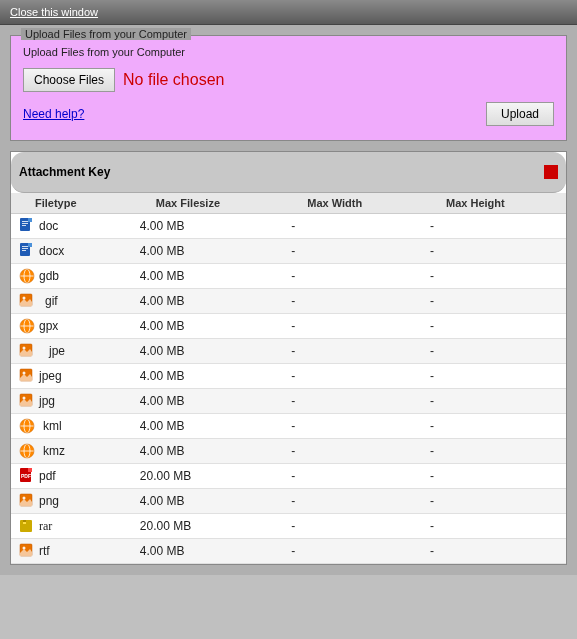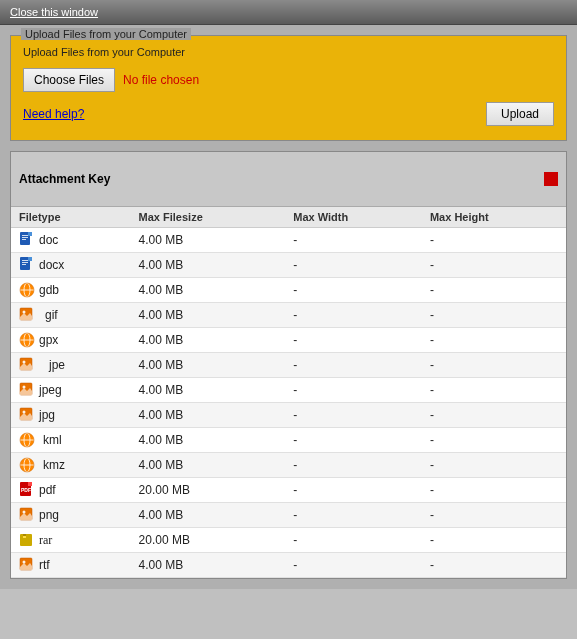--- a/index.html
+++ b/index.html
@@ -35,21 +35,21 @@
 
     
     .body {
       background: #b0b0b0;
       padding: 10px;
     }
 
     
     .upload-section {
       border: 1px solid #888;
-      background: #eab308;
+      background: #f0abfc;
       padding: 10px 12px 14px 12px;
       margin-bottom: 10px;
       position: relative;
     }
     .upload-section legend-like {
       position: absolute;
       top: -8px;
       left: 10px;
       background: #9e9e9e;
       padding: 0 4px;
@@ -71,21 +71,21 @@
     .choose-files-btn {
       background: linear-gradient(to bottom, #f5f5f5, #ddd);
       border: 1px solid #999;
       padding: 4px 10px;
       font-size: 12px;
       cursor: pointer;
       color: #000;
     }
     .no-file-text {
       color: #cc0000;
-      font-size: 12px;
+      font-size: 16px;
     }
     .help-link {
       color: #0000cc;
       text-decoration: underline;
       cursor: pointer;
       font-size: 12px;
     }
     .upload-btn {
       background: linear-gradient(to bottom, #f5f5f5, #ddd);
       border: 1px solid #999;
@@ -95,25 +95,26 @@
       color: #000;
     }
 
     
     .table-section {
       border: 1px solid #888;
       background: #fff;
     }
     .table-header-row {
       background: #c8c8c8;
-      padding: 20px 8px;
+      padding: 13px 8px;
       display: flex;
       align-items: center;
       justify-content: space-between;
       border-bottom: 1px solid #aaa;
+      border-radius: 13px;
     }
     .table-header-title {
       font-weight: bold;
       font-size: 12px;
       color: #000;
     }
     .collapse-icon {
       width: 14px;
       height: 14px;
       background: #cc0000;
@@ -123,21 +124,21 @@
 
     table {
       width: 100%;
       border-collapse: collapse;
     }
     table thead tr {
       background: #e8e8e8;
     }
     table thead th {
       text-align: left;
-      padding: 4px 8px;
+      padding: 4px 24px;
       font-size: 11px;
       font-weight: bold;
       color: #333;
       border-bottom: 1px solid #ccc;
     }
     table tbody tr {
       border-bottom: 1px solid #e0e0e0;
       border-radius: 6px;
     }
     table tbody tr:nth-child(even) {

